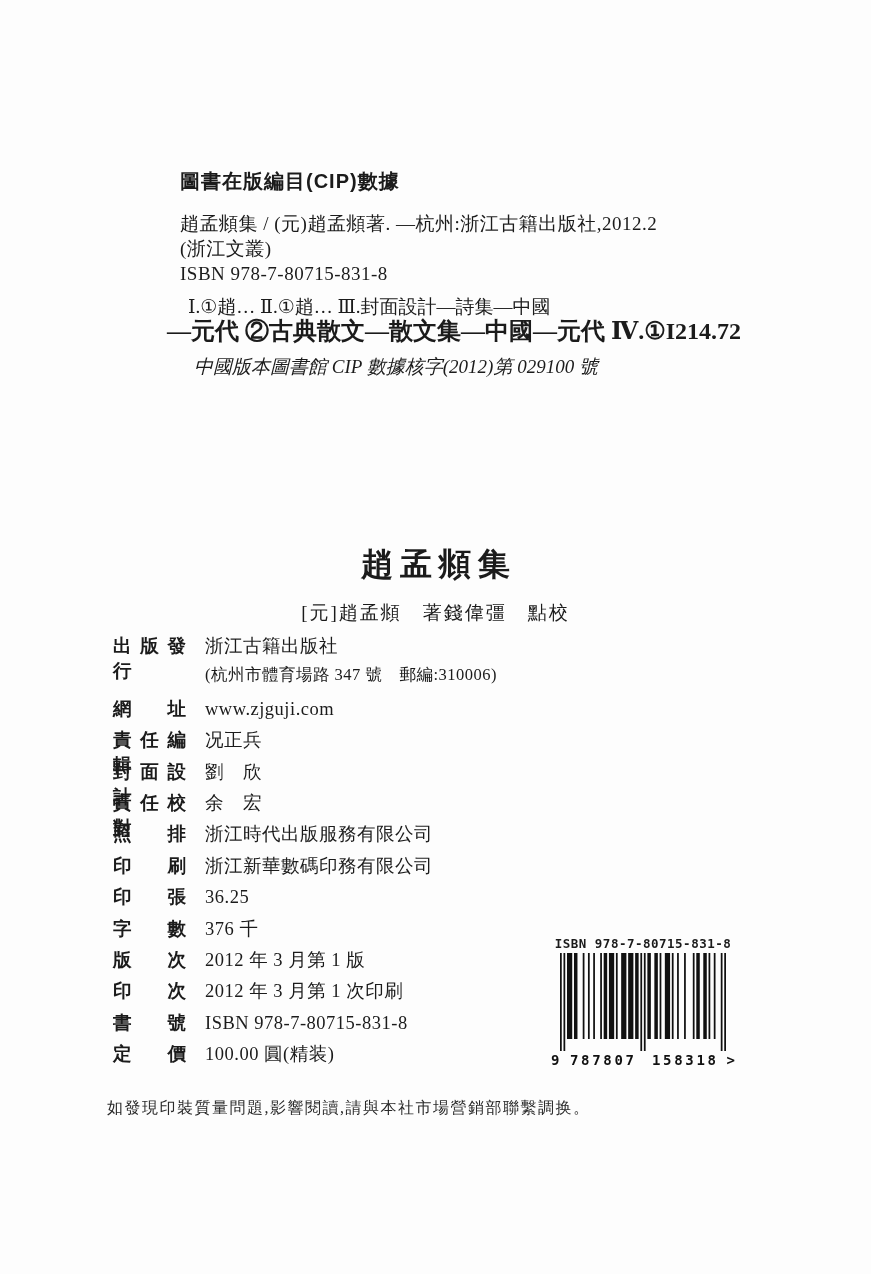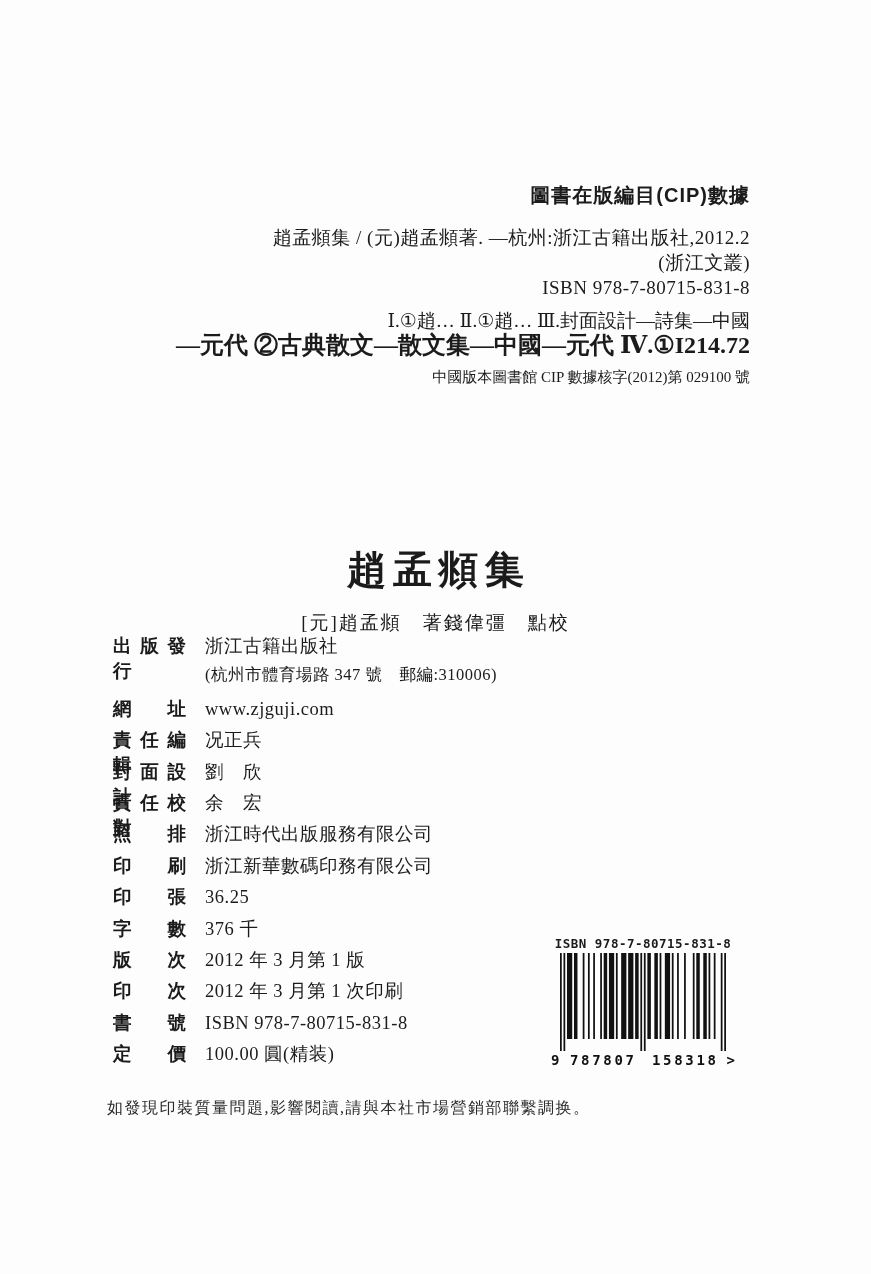--- a/index.html
+++ b/index.html
@@ -8,41 +8,41 @@
     position: relative;
     width: 871px;
     height: 1274px;
     background: #fdfdfd;
     color: #1b1b1b;
     font-family: "Liberation Serif", "DejaVu Serif", serif;
     overflow: hidden;
   }
 
   
-  .cip-block { position: absolute; left: 150px; top: 182px; width: 600px; text-align: right; }
+  .cip-block { position: absolute; left: 150px; top: 168px; width: 600px; }
   .cip-heading {
     margin-left: 30px;
     font-family: "Liberation Sans", "DejaVu Sans", sans-serif;
     font-weight: 700;
     font-size: 20px;
     letter-spacing: 1px;
     margin-bottom: 16px;
   }
   .cip-line { margin-left: 30px; font-size: 19px; line-height: 25px; letter-spacing: 0.5px; }
   .cip-class { margin-top: 9px; }
   .cip-class-l1 { margin-left: 38px; font-size: 19px; line-height: 24px; }
   .cip-class-l2 { margin-left: 17px; font-size: 24px; line-height: 24px; font-weight: bold; }
-  .cip-registry { margin-left: 16px; margin-top: 11px; font-size: 15px; }
+  .cip-registry { margin-left: 44px; margin-top: 11px; font-size: 19px; font-style: italic; }
 
   
   .title-block { position: absolute; left: 0; top: 543px; width: 871px; text-align: center; }
   .book-title {
     font-family: Liberation Mono, monospace;
     font-weight: 700;
-    font-size: 39px;
+    font-size: 32px;
     letter-spacing: 7px;
     text-indent: 7px;
   }
   .author-line {
     margin-top: 13px;
     font-size: 19px;
     display: flex;
     justify-content: center;
     letter-spacing: 2px;
   }

